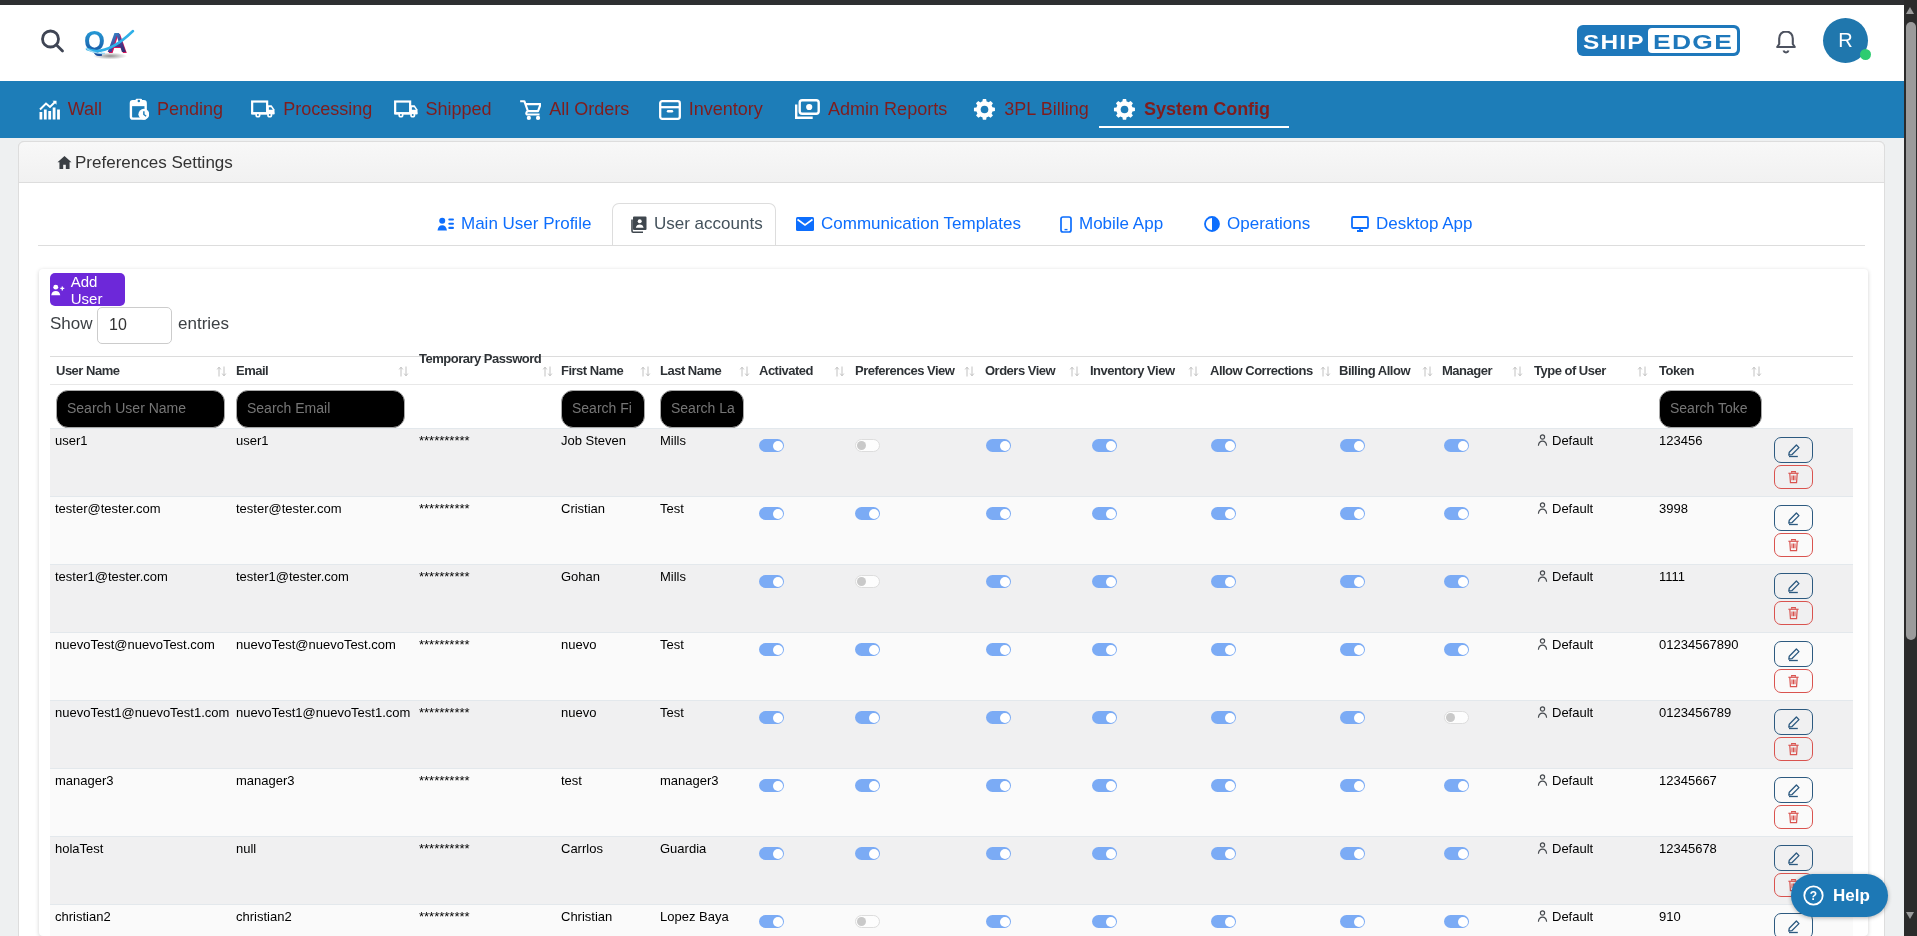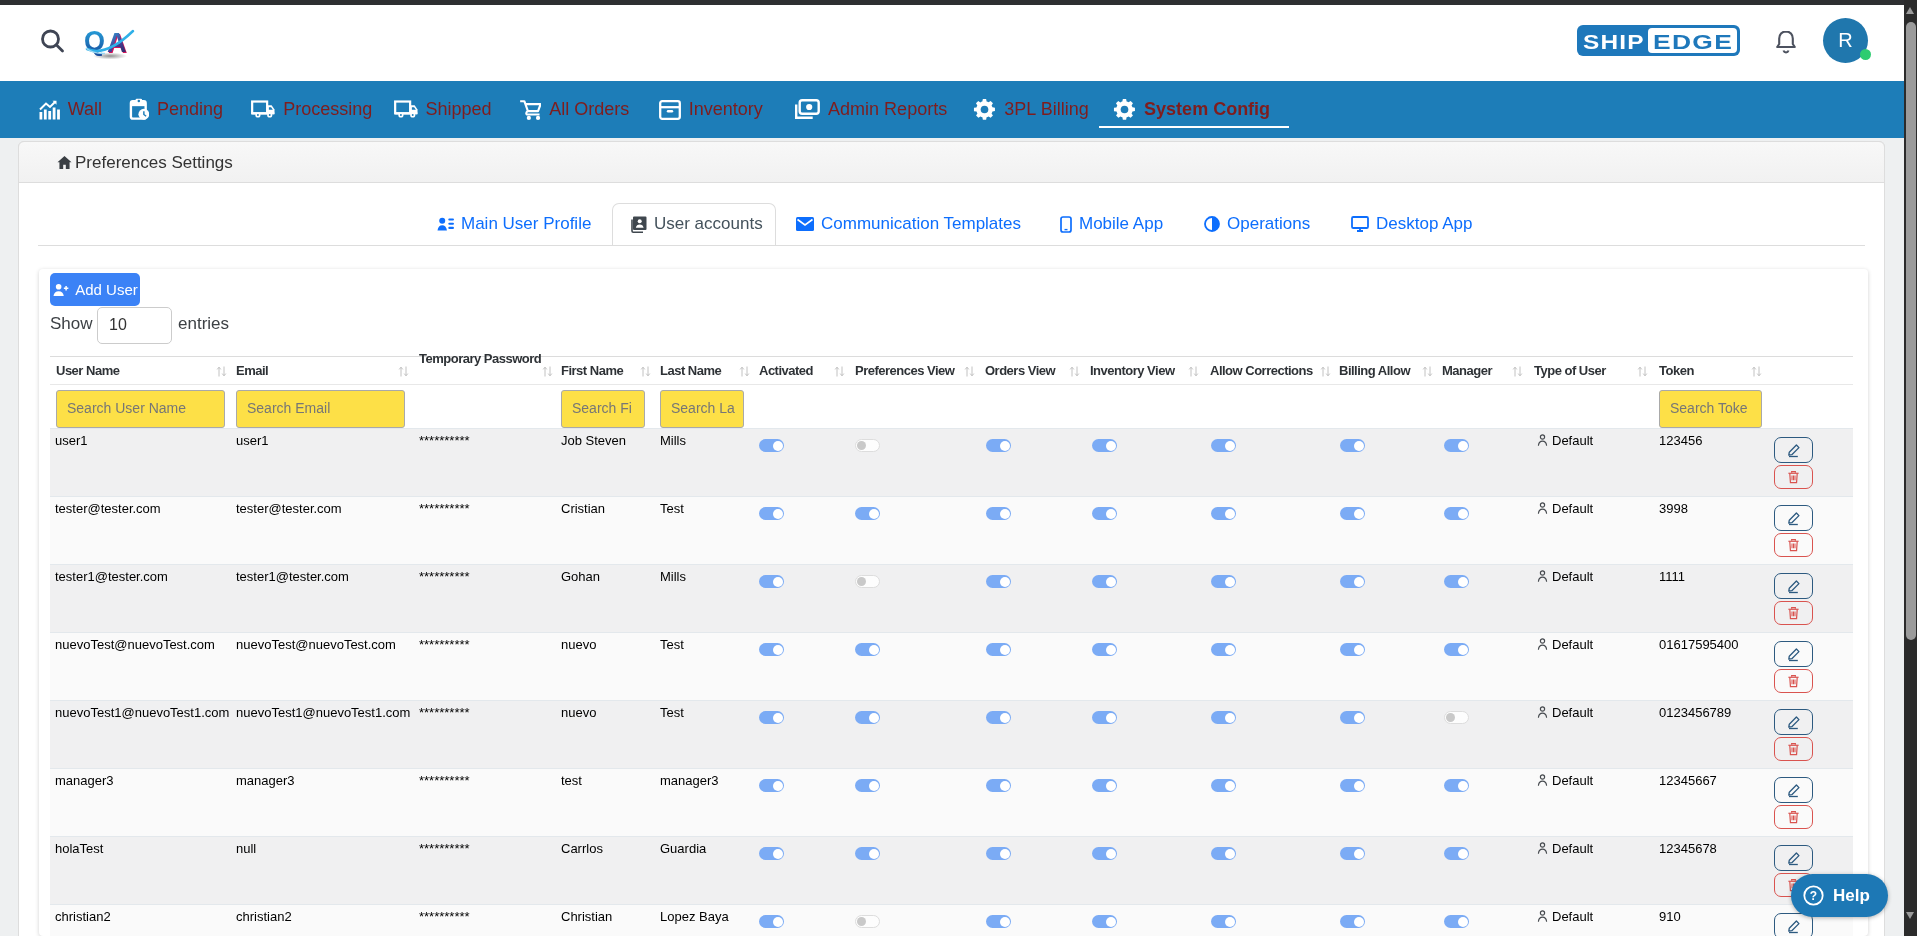--- a/index.html
+++ b/index.html
@@ -29,33 +29,33 @@
 
 #tabline { position:absolute; left:38px; top:245px; width:1827px; height:1px; background:#ddd; }
 .tab { position:absolute; top:214px; font-size:17px; color:#0d6efd; display:flex; align-items:center; }
 .tab svg { margin-right:7px; }
 #activetab { position:absolute; left:612px; top:203px; width:164px; height:43px; background:#fff; border:1px solid #ddd; border-bottom:1px solid #fff; border-radius:7px 7px 0 0; }
 
 
 #card { position:absolute; left:39px; top:269px; width:1829px; height:667px; background:#fff; border-radius:4px; box-shadow:0 1px 4px rgba(0,0,0,0.18); }
 
 
-#adduser { position:absolute; left:50px; top:273px; width:90px; height:33px; background:#3b82f6; border-radius:5px; color:#fff; font-size:15px; display:flex; align-items:center; justify-content:center; }
+#adduser { position:absolute; left:50px; top:273px; width:75px; height:33px; background:#6d28d9; border-radius:5px; color:#fff; font-size:15px; display:flex; align-items:center; justify-content:center; }
 #adduser svg { margin-right:6px; }
 
 #showrow { position:absolute; left:50px; top:314px; font-size:17px; color:#3d4145; }
 #showbox { position:absolute; left:97px; top:307px; width:75px; height:37px; border:1px solid #ccc; border-radius:5px; background:#fff; font-size:16px; color:#333; padding:8px 0 0 11px; }
 #entries { position:absolute; left:178px; top:314px; font-size:17px; color:#3d4145; }
 
 
 #tabletop { position:absolute; left:50px; top:356px; width:1803px; height:1px; background:#dcdcdc; }
 #headline { position:absolute; left:50px; top:384px; width:1803px; height:1px; background:#e8e8e8; }
 .th { position:absolute; font-size:13px; font-weight:bold; color:#2e3236; letter-spacing:-0.5px; line-height:16px; }
 .sort { position:absolute; }
-.sinput { position:absolute; top:390px; height:38px; border:1px solid #a9a9a9; border-radius:3px; background:#fde047; }
+.sinput { position:absolute; top:390px; height:38px; border:1px solid #a9a9a9; border-radius:12px; background:#000000; }
 .sinput span { position:absolute; left:10px; top:9px; font-size:14px; color:#767676; white-space:nowrap; overflow:hidden; max-width:calc(100% - 14px); }
 
 .rowbg { position:absolute; left:50px; width:1803px; border-top:1px solid #e3e8ec; }
 .rowbg.odd { background:#f0f0f1; }
 .rowbg.even { background:#fafafa; }
 .cell { position:absolute; font-size:13px; color:#000000; white-space:nowrap; line-height:16px; }
 .cell svg { vertical-align:-1px; }
 
 .tgl { position:absolute; width:25px; height:13px; border-radius:7px; }
 .tgl.on { background:#7babf5; }
@@ -473,21 +473,21 @@
 <div class="tgl on" style="left:855px;top:643.0px"></div>
 <div class="tgl on" style="left:986px;top:643.0px"></div>
 <div class="tgl on" style="left:1092px;top:643.0px"></div>
 <div class="tgl on" style="left:1211px;top:643.0px"></div>
 <div class="tgl on" style="left:1340px;top:643.0px"></div>
 <div class="tgl on" style="left:1444px;top:643.0px"></div>
 <div class="cell" style="left:1537px;top:636.5px"><svg width="11" height="12" viewBox="0 0 12 13" fill="none">
       <circle cx="6" cy="3.2" r="2.3" stroke="#45494e" stroke-width="1.3"></circle>
       <path d="M1.6 12.2c.4-3 2-4.4 4.4-4.4s4 1.4 4.4 4.4" stroke="#45494e" stroke-width="1.3" stroke-linecap="round"></path>
     </svg><span style="margin-left:4px">Default</span></div>
-<div class="cell" style="left:1659px;top:636.5px">01617595400</div>
+<div class="cell" style="left:1659px;top:636.5px">01234567890</div>
 <div class="abtn edit" style="left:1774px;top:641.0px">
     <svg width="15" height="15" viewBox="0 0 16 16" fill="none">
       <path d="M11.1 2.2l2.7 2.7-7.6 7.6-3.2.5.5-3.2 7.6-7.6z" stroke="#2d5a80" stroke-width="1.4" stroke-linejoin="round"></path>
       <path d="M3.2 14.4h9.4" stroke="#2d5a80" stroke-width="1.4"></path>
     </svg>
   </div>
 <div class="abtn del" style="left:1774px;top:669px">
     <svg width="13" height="14" viewBox="0 0 14 15" fill="none">
       <path d="M1.5 3.5h11" stroke="#d9534f" stroke-width="1.3"></path>
       <path d="M5 3V1.7h4V3" stroke="#d9534f" stroke-width="1.3"></path>

